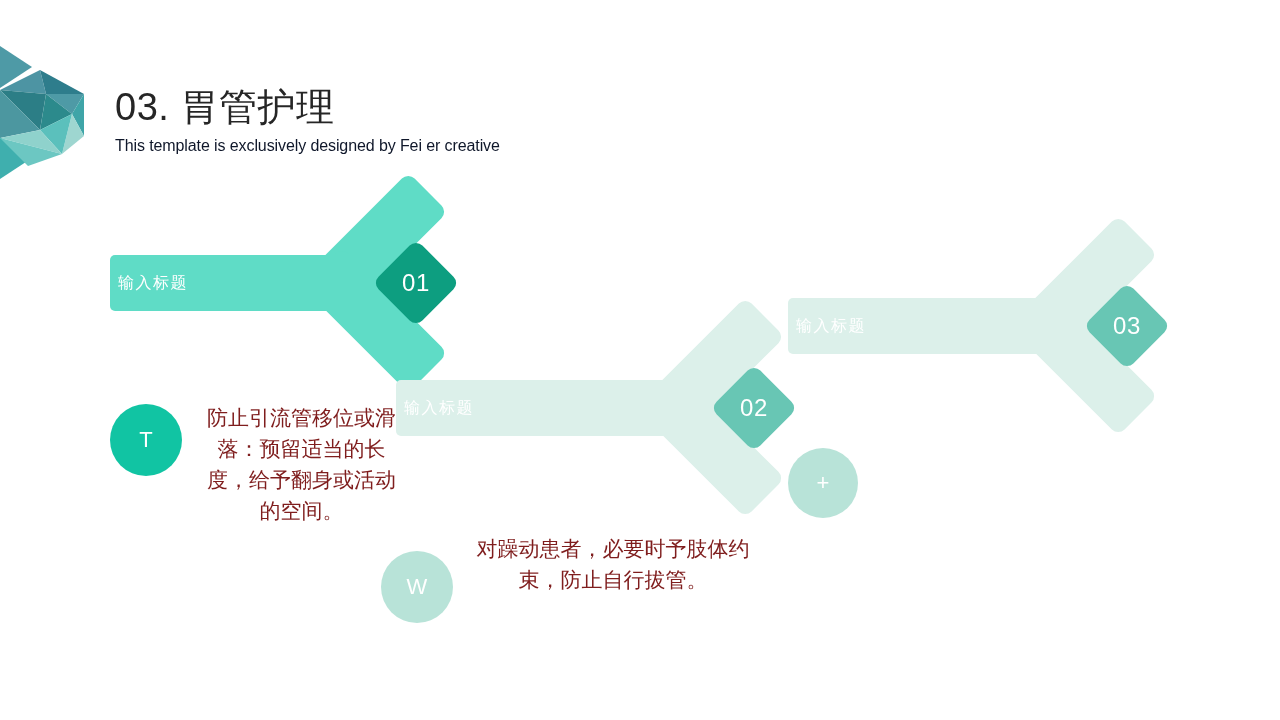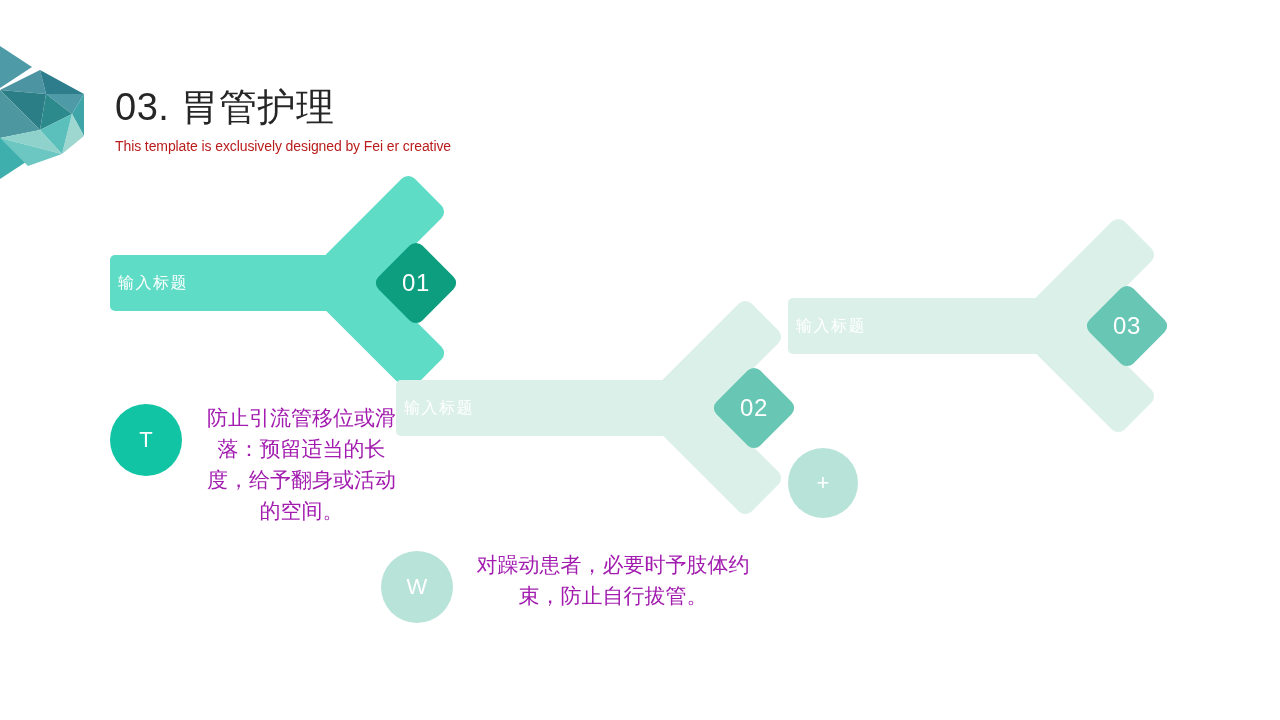--- a/index.html
+++ b/index.html
@@ -38,23 +38,23 @@
   #page-title {
     font-size: 38px;
     line-height: 46px;
     color: #262626;
     font-weight: 400;
     letter-spacing: 0.5px;
     white-space: nowrap;
   }
   #page-subtitle {
     margin-top: 8px;
-    font-size: 14px;
+    font-size: 16px;
     line-height: 16px;
-    color: #b91c1c;
+    color: #0f172a;
     font-weight: 400;
     letter-spacing: -0.1px;
     white-space: nowrap;
   }
 
   
   .arrow-group {
     position: absolute;
   }
   .arrow-bar {
@@ -102,21 +102,21 @@
     justify-content: center;
     color: #ffffff;
     font-size: 22px;
     font-weight: 400;
   }
   .info-text {
     position: absolute;
     font-family: "DejaVu Serif", "Liberation Serif", serif;
     font-size: 21px;
     line-height: 31px;
-    color: #a21caf;
+    color: #7f1d1d;
     text-align: center;
   }
 </style>
 </head>
 <body>
 
 <div id="slide">
 
   <svg id="corner-deco" viewBox="0 0 110 160" xmlns="http://www.w3.org/2000/svg">
     <polygon points="0,14 32,35 0,56" fill="#4E9AA6"></polygon>
@@ -185,21 +185,21 @@
     <div class="info-circle" style="left:110px; top:372px; width:72px; height:72px; background:#11C4A3;">
       <span>T</span>
     </div>
     <div class="info-text" style="left:205px; top:371px; width:193px;">防止引流管移位或滑落：预留适当的长度，给予翻身或活动的空间。</div>
   </div>
 
   <div class="info-block" style="left:0; top:0; width:1280px; height:720px;">
     <div class="info-circle" style="left:381px; top:519px; width:72px; height:72px; background:#B8E3D8;">
       <span>W</span>
     </div>
-    <div class="info-text" style="left:475px; top:518px; width:276px;">对躁动患者，必要时予肢体约束，防止自行拔管。</div>
+    <div class="info-text" style="left:475px; top:502px; width:276px;">对躁动患者，必要时予肢体约束，防止自行拔管。</div>
   </div>
 
   <div class="info-block" style="left:0; top:0; width:1280px; height:720px;">
     <div class="info-circle" style="left:788px; top:416px; width:70px; height:70px; background:#B8E3D8;">
       <span>+</span>
     </div>
   </div>
 
 </div>
 

